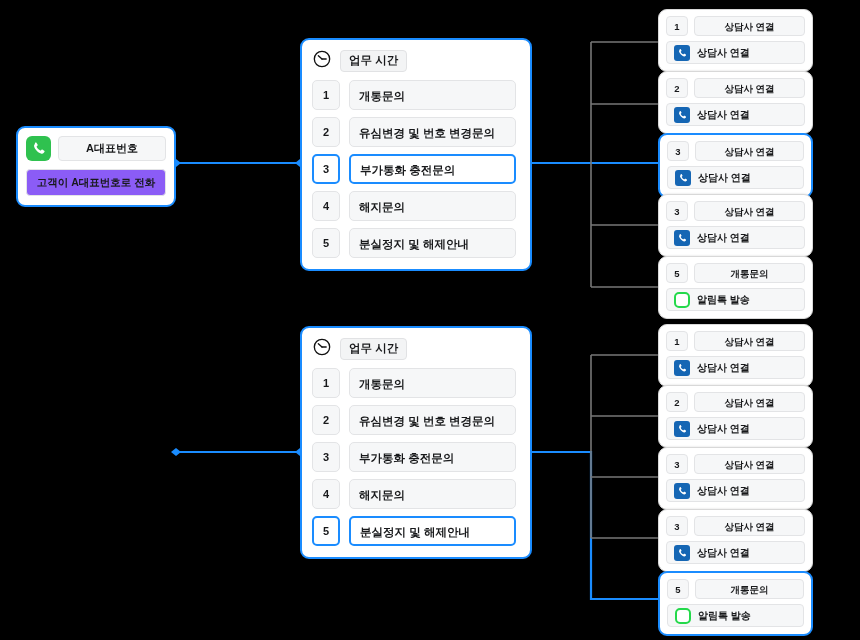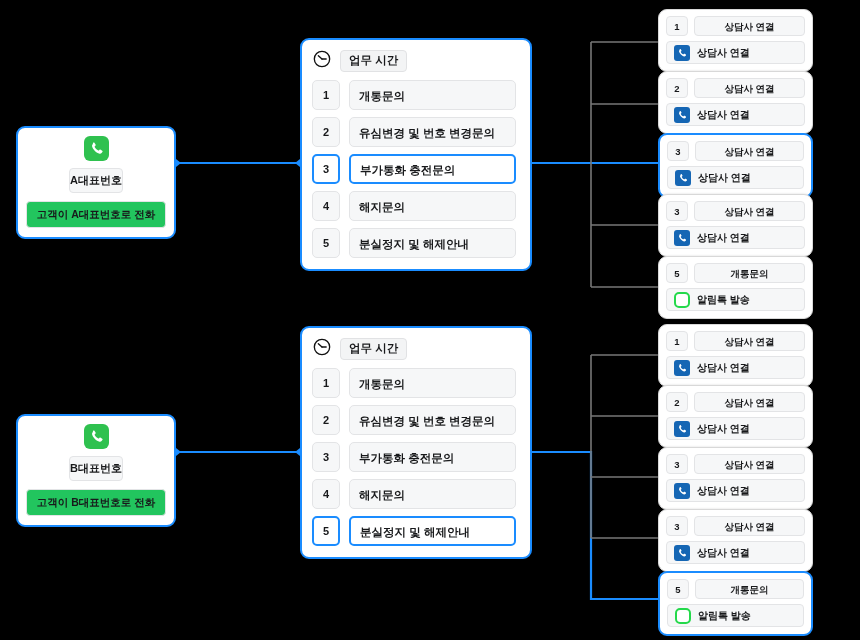--- a/index.html
+++ b/index.html
@@ -45,21 +45,20 @@
 
   
   .caller {
     width: 160px;
     padding: 8px 8px 9px 8px;
   }
   .caller-head {
     display: flex;
     align-items: center;
     gap: 7px;
-    flex-direction: column;
   }
   .icon-green {
     width: 25px; height: 25px;
     border-radius: 6px;
     background: #2fc14f;
     flex: 0 0 auto;
     display: flex;
     align-items: center;
     justify-content: center;
   }
@@ -70,21 +69,21 @@
     border-radius: 4px;
     height: 23px;
     line-height: 23px;
     text-align: center;
     font-size: 11px;
     font-weight: bold;
     color: #18191b;
   }
   .caller-sub {
     margin-top: 8px;
-    background: #22c55e;
+    background: #8b5cf6;
     border: 1px solid #e3e4e6;
     border-radius: 4px;
     height: 25px;
     line-height: 25px;
     text-align: center;
     font-size: 10.5px;
     font-weight: bold;
     color: #18191b;
   }
 
@@ -366,31 +365,20 @@
     <div class="act-top">
       <span class="act-num">5</span>
       <span class="act-title">개통문의</span>
     </div>
     <div class="act-bot">
       <span class="icon-chat-green"></span>
       <span class="act-bot-label">알림톡 발송</span>
     </div>
   </div>
 
-  <div class="node caller" style="left:16px; top:414px;">
-    <div class="caller-head">
-      <span class="icon-green">
-        <svg width="15" height="15" viewBox="0 0 24 24" aria-hidden="true">
-          <path d="M6.6 2.9c.7-.6 1.8-.5 2.3.3l1.6 2.4c.4.6.3 1.4-.2 1.9l-1 1c-.3.3-.4.7-.2 1 .5 1.2 1.3 2.4 2.3 3.4s2.2 1.8 3.4 2.3c.4.2.8.1 1-.2l1-1c.5-.5 1.3-.6 1.9-.2l2.4 1.6c.8.5.9 1.6.3 2.3l-1.3 1.5c-.8.9-2 1.3-3.2 1-2.6-.6-5.3-2.2-7.5-4.4S5.5 11 4.9 8.4c-.3-1.2.1-2.4 1-3.2z" fill="#ffffff"></path>
-        </svg>
-      </span>
-      <div class="caller-title">B대표번호</div>
-    </div>
-    <div class="caller-sub">고객이 B대표번호로 전화</div>
-  </div>
 
   <div class="node menu" style="left:300px; top:326px;">
     <div class="menu-head">
       <span class="clock-icon">
         <svg width="20" height="20" viewBox="0 0 24 24" aria-hidden="true">
           <circle cx="12" cy="12" r="9.2" fill="none" stroke="#111111" stroke-width="1.6"></circle>
           <line x1="12" y1="12" x2="7.6" y2="8" stroke="#111111" stroke-width="1.6" stroke-linecap="round"></line>
           <line x1="12" y1="12" x2="17" y2="12" stroke="#111111" stroke-width="1.6" stroke-linecap="round"></line>
         </svg>
       </span>

